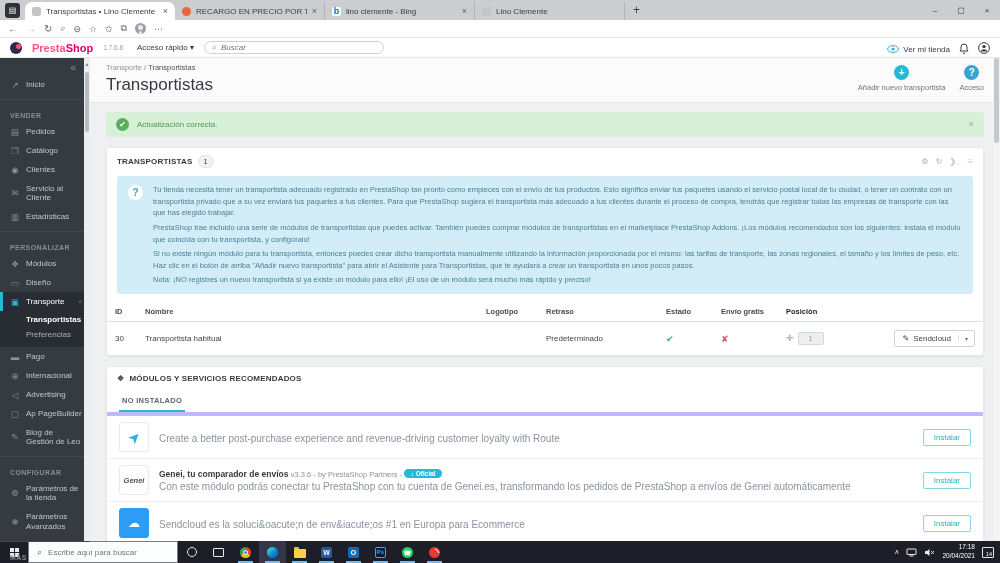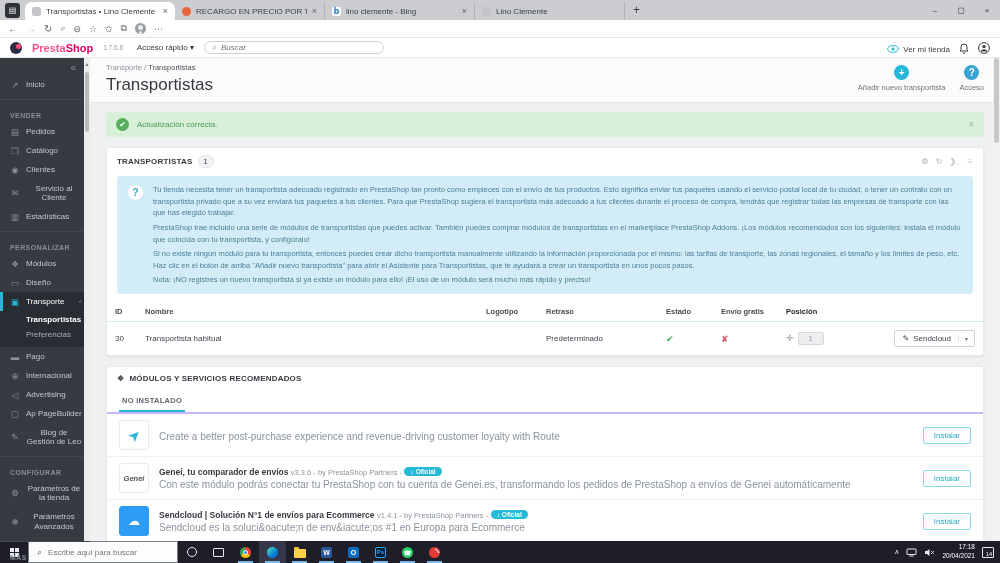--- a/index.html
+++ b/index.html
@@ -52,21 +52,21 @@
   .win-scroll .thumb { position:absolute; top:0; left:1px; width:5px; height:85px; background:#c6c8ca; border-radius:3px; }
 
   
   .sidebar { width:90px; background:#363a41; color:#c3c8cd; font-size:8px; position:relative; flex:none; }
   .sb-scroll { position:absolute; right:0; top:0; width:6px; height:100%; background:#eceded; }
   .sb-scroll .thumb { position:absolute; top:14px; left:1px; width:4px; height:60px; background:#b9bbbd; border-radius:2px; }
   .sb-scroll .arr { display:block; text-align:center; font-size:5px; color:#7a7d80; line-height:12px; }
   .collapse { text-align:right; padding:4px 14px 2px; color:#8a939e; font-size:10px; }
   .sb-item { display:flex; align-items:center; gap:6px; padding:4.5px 8px 4.5px 10px; }
   .sb-item .ic { width:10px; font-size:8.5px; color:#8a939e; text-align:center; flex:none; }
-  .sb-item .lbl { line-height:1.2;text-align:center; }
+  .sb-item .lbl { line-height:1.2; }
   .sb-section { padding:7px 10px 3px; color:#858e98; font-weight:bold; font-size:7px; letter-spacing:.4px; }
   .sb-div { border-top:1px solid #42474f; margin:5px 0; }
   .sb-item.active-parent { background:#282c33; border-left:3px solid #25b9d7; padding-left:7px; color:#fff; }
   .sb-item.active-parent .ic { color:#25b9d7; }
   .sb-item .caret { margin-left:auto; font-size:6px; color:#8a939e; }
   .sb-sub { background:#282c33; padding:1px 0 5px; }
   .sub-item { padding:3px 8px 3px 26px; color:#a9b1b9; }
   .sub-item.current { color:#fff; font-weight:bold; }
 
   
@@ -100,21 +100,21 @@
   .carriers th { text-align:left; font-weight:bold; color:#454d55; padding:5px 8px; border-bottom:1px solid #d3e9f2; font-size:7.5px; }
   .carriers th.sorted { color:#23282d; }
   .carriers td { padding:8px 8px; vertical-align:middle; }
   .ok { color:#48b461; font-size:9px; } .no { color:#e04f5f; font-size:9px; }
   .move-ic { color:#8a939e; font-size:9px; margin-right:4px; }
   .pos-input { width:26px; height:13px; background:#eceef0; border:1px solid #d5d8da; border-radius:2px; color:#9aa0a6; text-align:center; font-size:7.5px; font-family:"Liberation Sans",sans-serif; }
   .td-actions { text-align:right; }
   .btn-modify { display:inline-flex; align-items:center; border:1px solid #cfd3d6; border-radius:2px; background:#fff; padding:3px 0 3px 7px; font-size:8px; color:#3f4750; gap:4px; }
   .btn-modify .car { border-left:1px solid #e0e2e4; padding:0 6px; margin-left:3px; font-size:6px; color:#6b7680; }
 
-  .tabs-row { border-bottom:2px solid #c4b5fd; padding:0 12px; }
+  .tabs-row { border-bottom:4px solid #c4b5fd; padding:0 12px; }
   .tab-ni { display:inline-block; padding:7px 3px 5px; font-size:7.5px; font-weight:bold; color:#5b6670; border-bottom:2px solid #25b9d7; letter-spacing:.3px; }
   .module-row { display:flex; align-items:center; gap:10px; padding:6px 12px; border-bottom:1px solid #eef0f1; }
   .mod-icon { width:30px; height:30px; border:1px solid #e8eaec; border-radius:3px; display:flex; align-items:center; justify-content:center; background:#fff; flex:none; }
   .route-glyph { color:#2bb3d9; font-size:13px; display:inline-block; transform:rotate(-45deg); font-weight:bold; }
   .genei-glyph { font-size:7.5px; font-weight:bold; font-style:italic; color:#4a525a; }
   .mod-icon.sendcloud { background:#2d9cf4; border-color:#2d9cf4; }
   .cloud-glyph { color:#fff; font-size:12px; }
   .mod-main { flex:1; min-width:0; }
   .mod-title { font-size:8.5px; color:#363a41; font-weight:bold; white-space:nowrap; overflow:hidden; }
   .mod-meta { font-size:7.5px; color:#8a939e; font-weight:normal; }
@@ -431,28 +431,20 @@
             <div class="mod-desc">Con este módulo podrás conectar tu PrestaShop con tu cuenta de Genei.es, transformando los pedidos de PrestaShop a envíos de Genei automáticamente</div>
           </div>
           <button class="btn-install">Instalar</button>
         </div>
 
         <div class="module-row">
           <span class="mod-icon sendcloud">
               <span class="cloud-glyph">☁</span>
             </span>
           <div class="mod-main">
-            <div class="mod-title">
-              <span>Sendcloud | Solución N°1 de envíos para Ecommerce</span>
-              <span class="mod-meta">v1.4.1 - by PrestaShop Partners -</span>
-              <span class="badge-official">
-                  <span>↓</span>
-                  <span>Oficial</span>
-                </span>
-            </div>
             <div class="mod-desc">Sendcloud es la soluci&amp;oacute;n de env&amp;iacute;os #1 en Europa para Ecommerce</div>
           </div>
           <button class="btn-install">Instalar</button>
         </div>
 
       </div>
     </div>
   </div>
 
   <div class="win-scroll">

